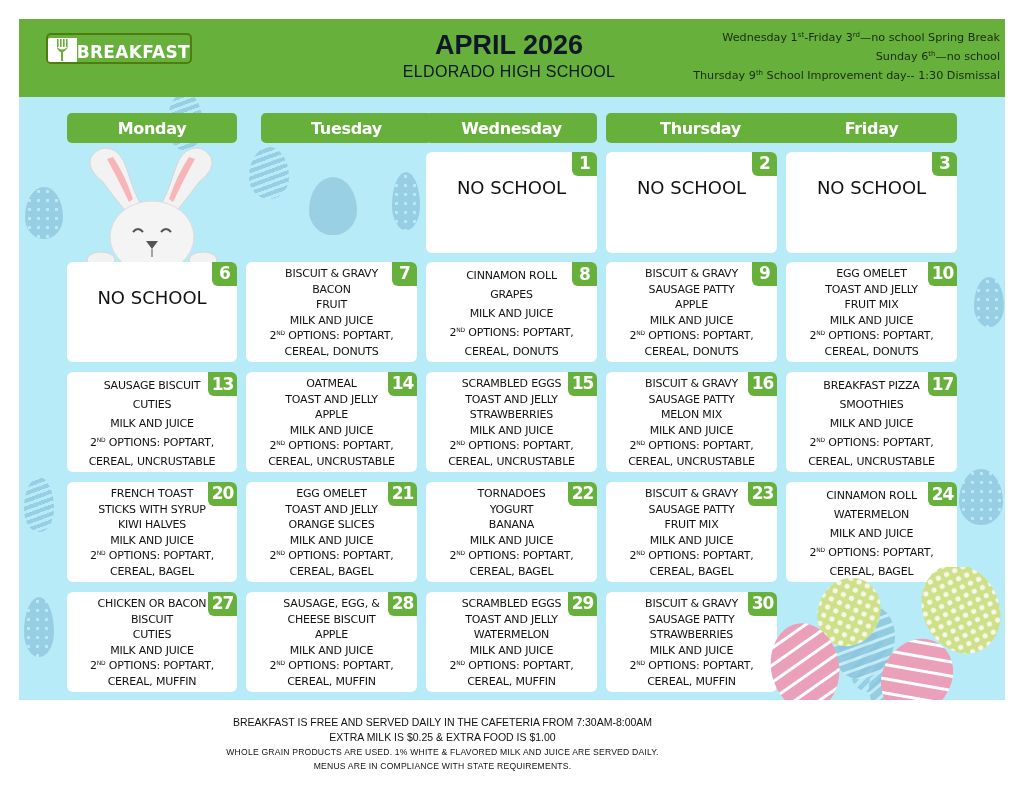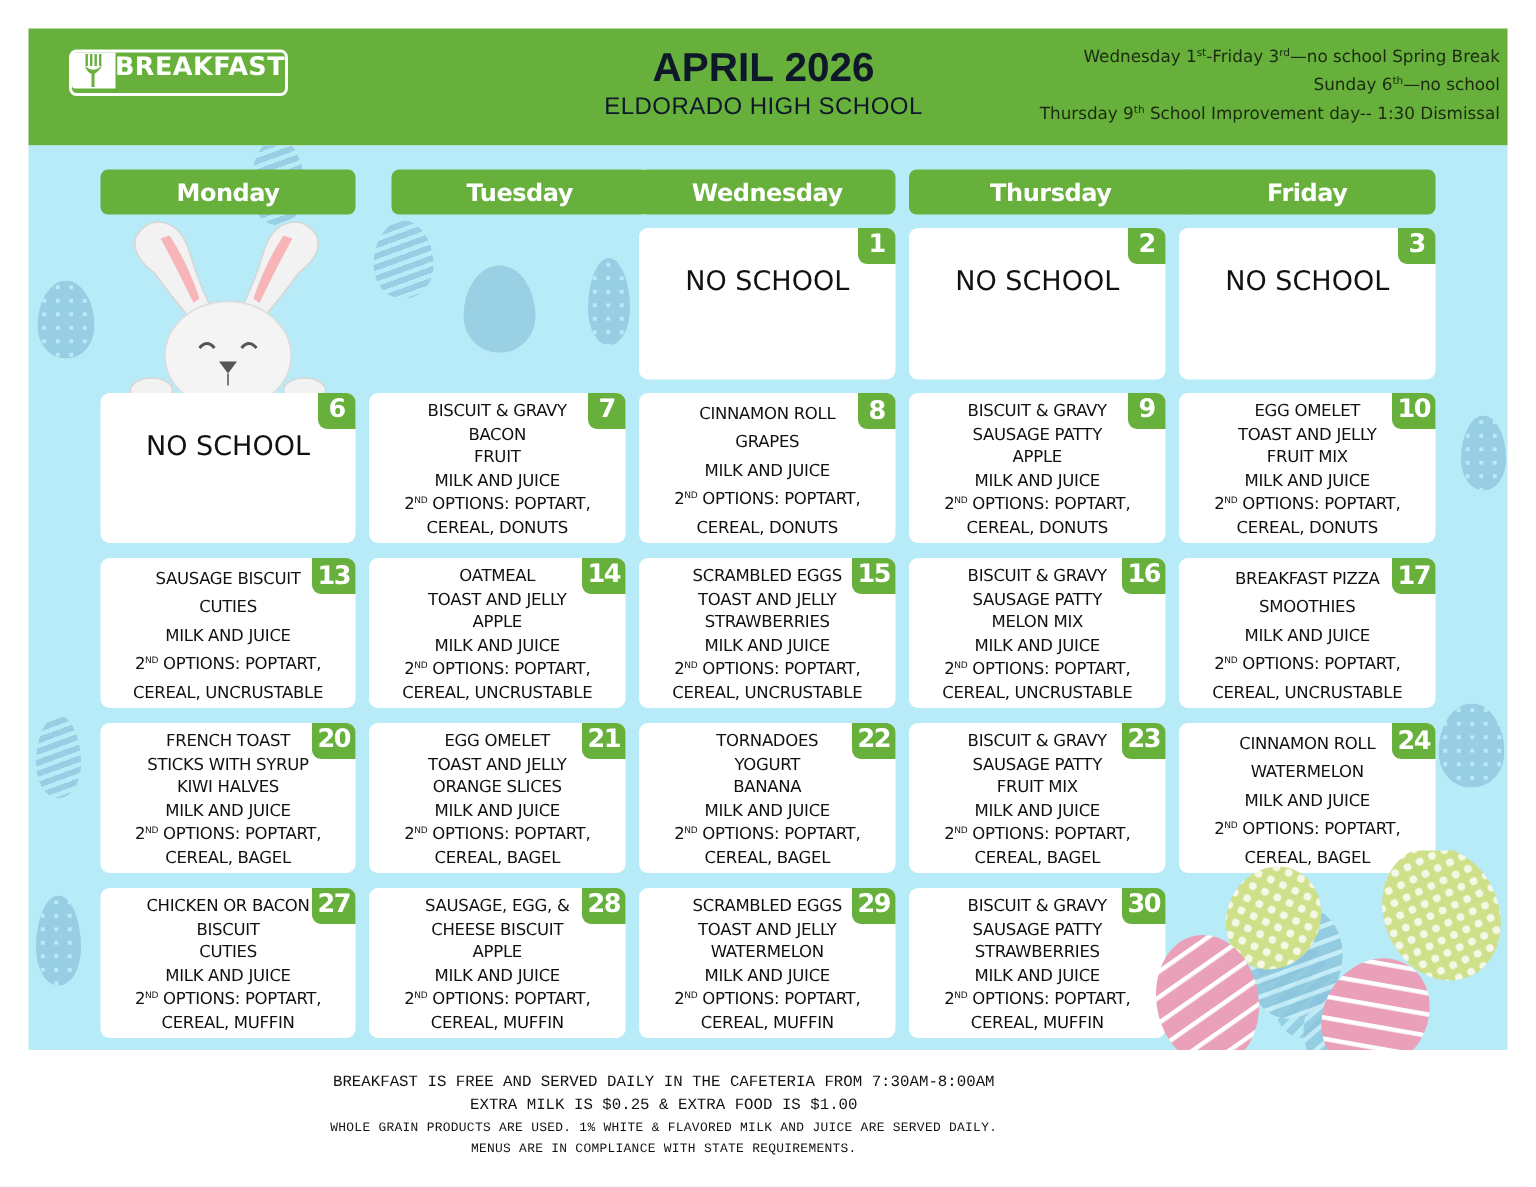--- a/index.html
+++ b/index.html
@@ -5,21 +5,21 @@
   * { box-sizing: border-box; margin: 0; padding: 0; }
   html, body { width: 1024px; height: 791px; background: #ffffff; overflow: hidden; }
   body { position: relative; font-family: "Liberation Sans", sans-serif; color: #111; }
 
   .header {
     position: absolute; left: 19px; top: 19px; width: 986px; height: 78px;
     background: #66b03b;
   }
   .logo {
     position: absolute; left: 27px; top: 14px; width: 146px; height: 31px;
-    border: 2px solid #ffffff; border-radius: 5px; display: flex; align-items: flex-start;
+    border: 2px solid #4d7c0f; border-radius: 5px; display: flex; align-items: flex-end;
   }
   .logo-icon-box {
     width: 30px; background: #fff; display: flex; align-items: center; justify-content: center;
     border-radius: 2px 0 0 2px;
   }
   .logo-text {
     flex: 1; color: #fff; font-weight: bold; font-size: 17px; letter-spacing: 0.3px;
     display: flex; align-items: center; justify-content: center;
     font-family: "DejaVu Sans", sans-serif;
   }
@@ -56,21 +56,21 @@
   .cell .noschool { display: block; font-size: 18px; margin-top: 24px; letter-spacing: 0; }
   .date-badge {
     position: absolute; right: 0; top: 0; width: 25px; height: 24px; background: #66b03b; color: #fff;
     border-radius: 0 6px 0 6px; font-size: 17px; font-weight: bold; display: flex; align-items: center; justify-content: center;
     font-family: "DejaVu Sans", sans-serif; letter-spacing: -1px;
   }
   .date-badge.two { width: 29px; }
 
   .footer {
     position: absolute; left: 0; top: 715px; width: 885px; text-align: center;
-    font-family: Liberation Mono, monospace; color: #111;
+    font-family: Liberation Sans, sans-serif; color: #111;
   }
   .footer .f1 { font-size: 10.5px; line-height: 15px; }
   .footer .f2 { font-size: 8.6px; line-height: 14px; letter-spacing: 0.2px; }
 </style>
 </head>
 <body>
 
 <div class="header">
   <div class="logo">
     <div class="logo-icon-box">

